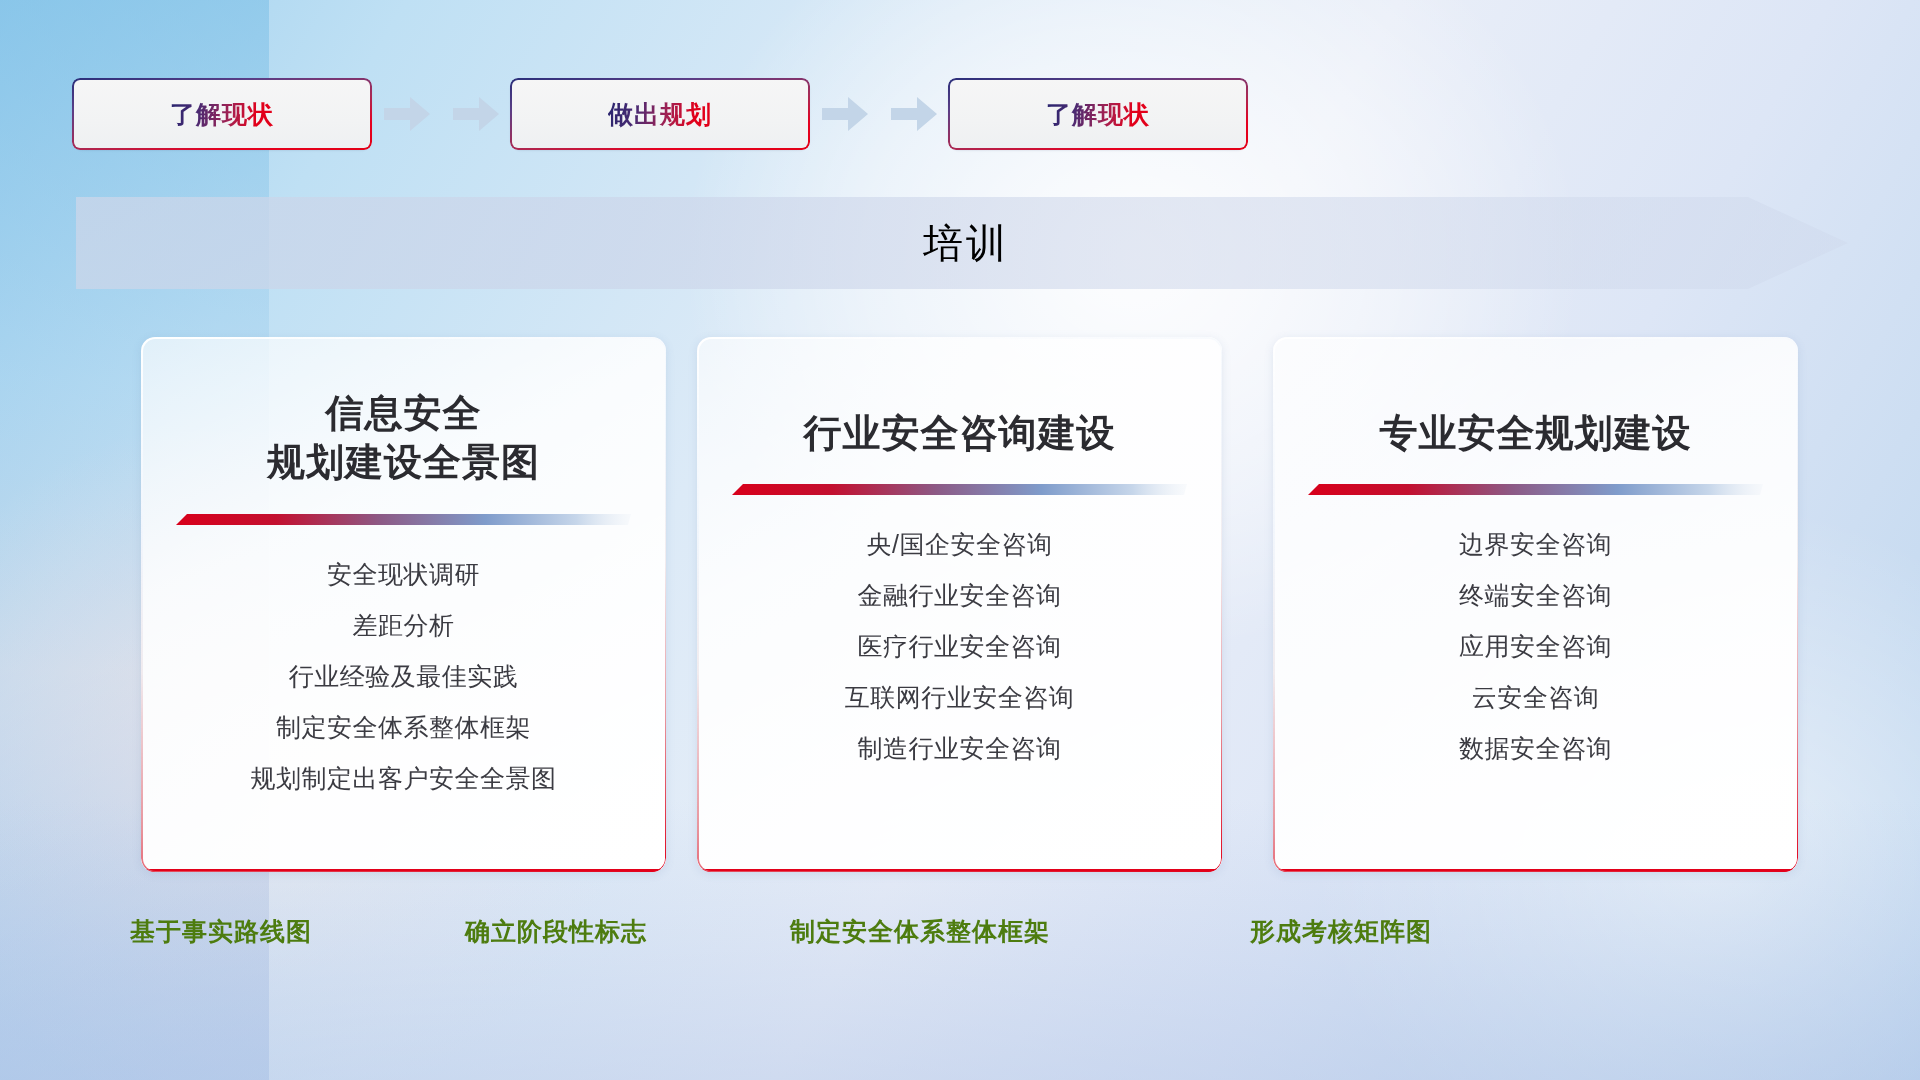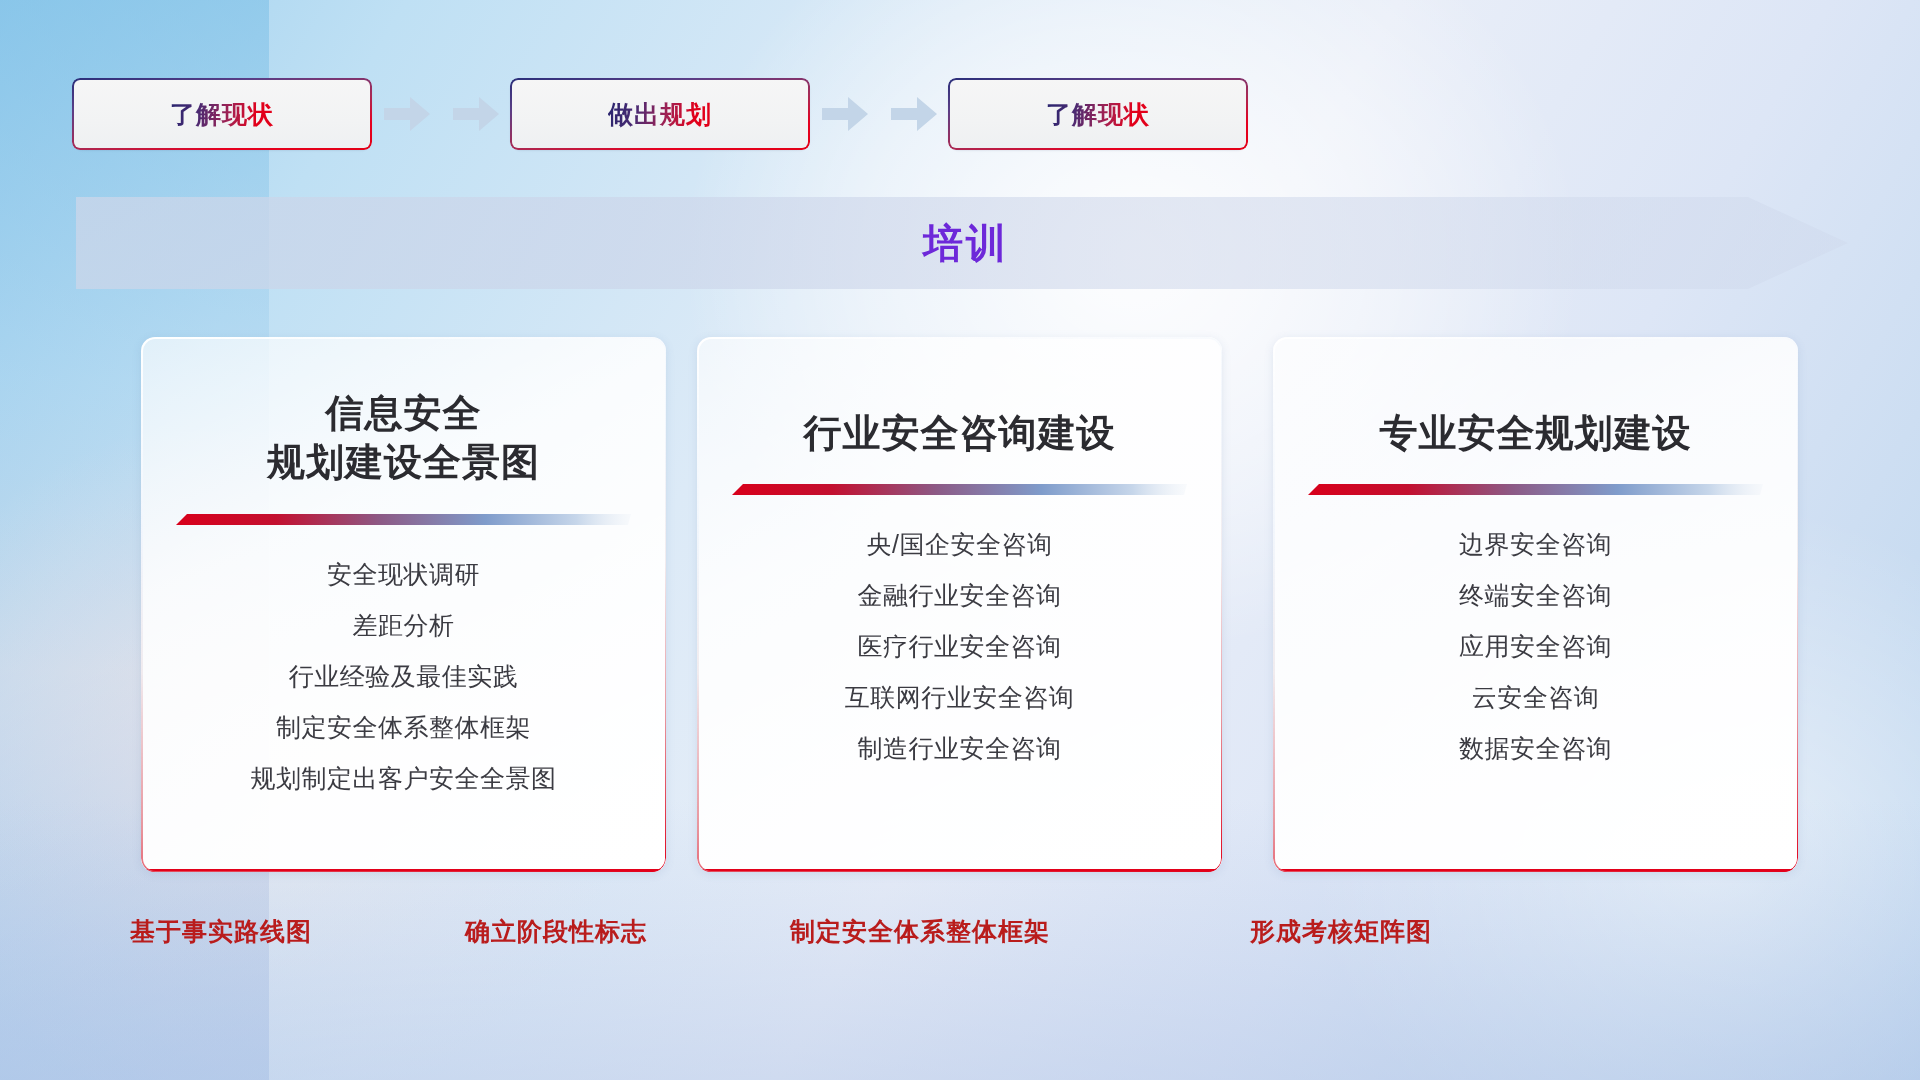--- a/index.html
+++ b/index.html
@@ -78,21 +78,21 @@
   }
   #training-banner .band{
     position:absolute;left:0;top:0;width:100%;height:100%;
   }
   #training-label{
     position:absolute;left:0;top:0;width:100%;height:100%;
     display:flex;align-items:center;justify-content:center;
     padding-left:8px;box-sizing:border-box;
   }
   #training-label span{
-    font-size:40px;font-weight:700;color:#6d28d9;letter-spacing:3px;
+    font-size:40px;font-weight:400;color:#000000;letter-spacing:3px;
   }
 
   
   #cards{
     position:absolute;left:0;top:337px;width:1920px;height:535px;
   }
   .card{
     position:absolute;top:0;width:525px;height:535px;
     border-radius:14px;
     background:
@@ -136,21 +136,21 @@
   .card-list-item{
     font-size:25px;color:#3b3b42;letter-spacing:0.5px;white-space:nowrap;
   }
 
   
   #bottom-labels{
     position:absolute;left:0;top:915px;width:1920px;height:60px;
   }
   .bottom-label{
     position:absolute;top:0;
-    font-size:25px;font-weight:700;color:#b91c1c;letter-spacing:1px;
+    font-size:25px;font-weight:700;color:#4d7c0f;letter-spacing:1px;
     white-space:nowrap;
   }
 </style>
 </head>
 <body>
 
 <div id="bg-base"></div>
 <div id="bg-glow-1"></div>
 <div id="bg-glow-2"></div>
 <div id="bg-glow-3"></div>

